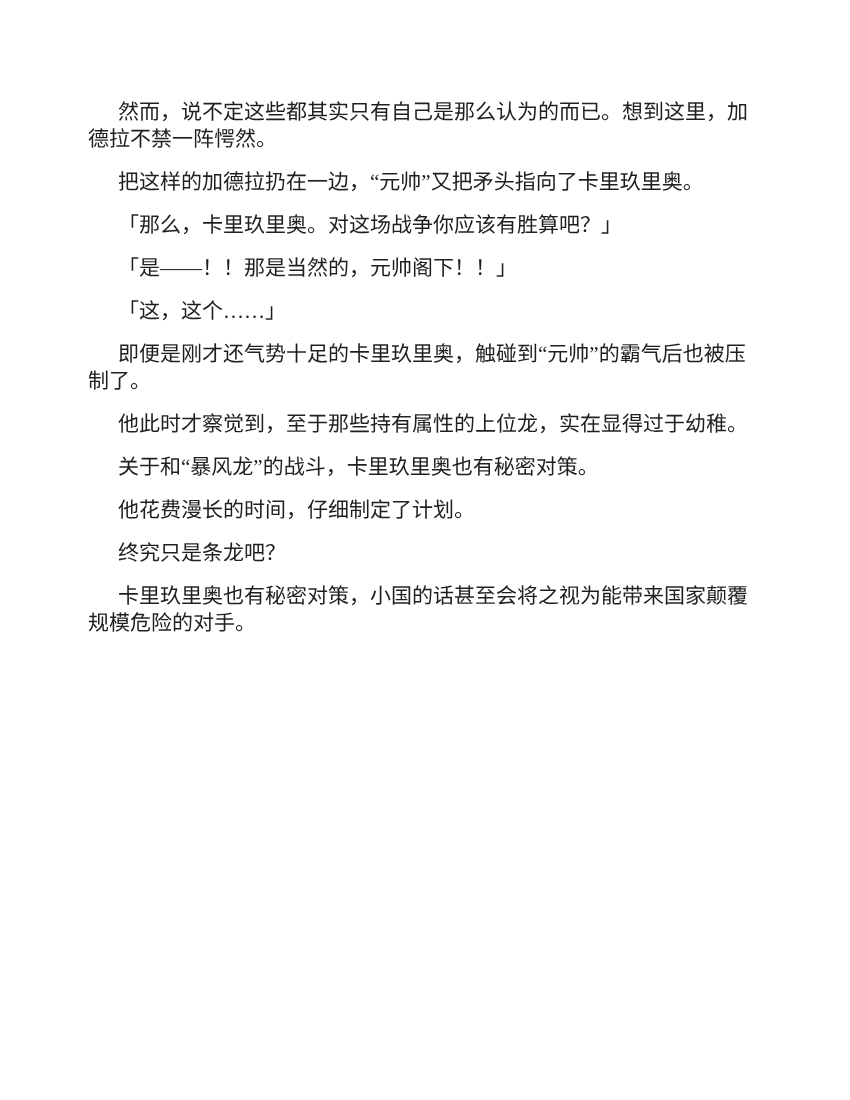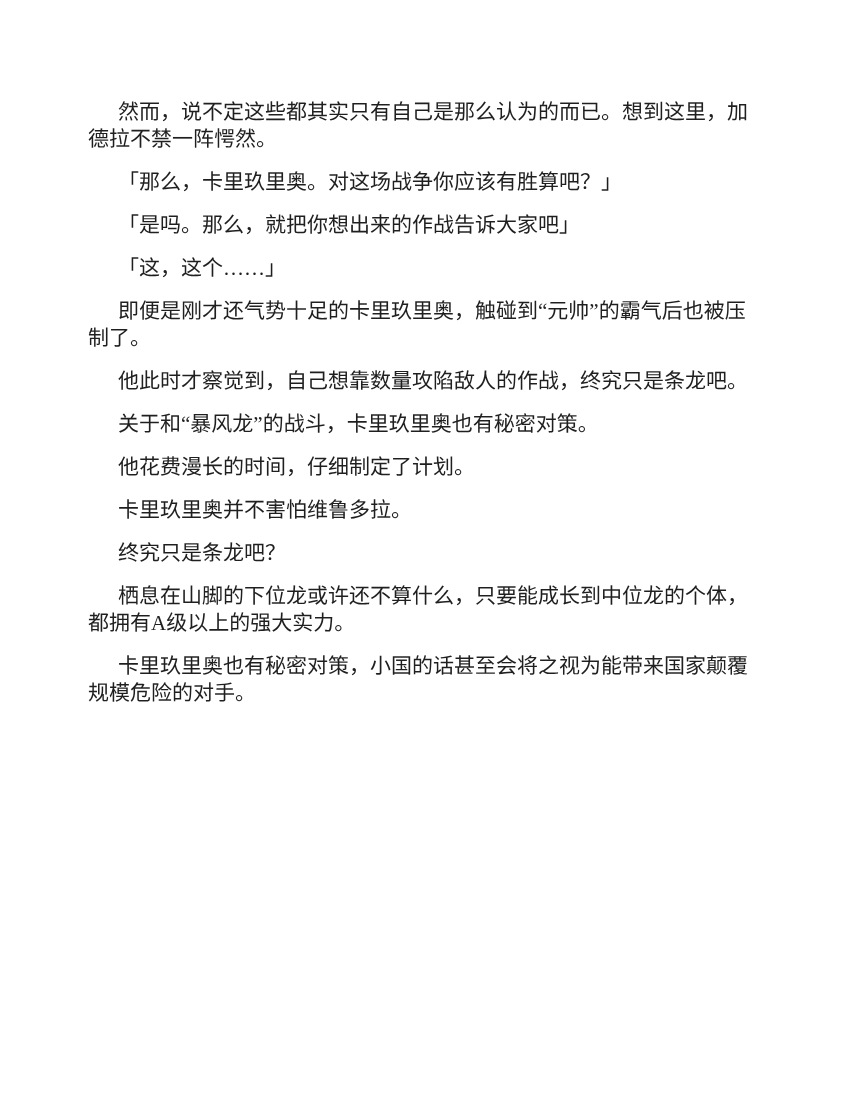--- a/index.html
+++ b/index.html
@@ -34,26 +34,25 @@
     overflow-wrap: break-word;
   }
 </style>
 </head>
 <body>
 
 <div class="page" lang="zh-CN">
   <div class="content">
     <div>
         <p>然而，说不定这些都其实只有自己是那么认为的而已。想到这里，加德拉不禁一阵愕然。</p>
+        <p>把这样的加德拉扔在一边，“元帅”又把矛头指向了卡里玖里奥。</p>
         <p>「那么，卡里玖里奥。对这场战争你应该有胜算吧？」</p>
-        <p>「是吗。那么，就把你想出来的作战告诉大家吧」</p>
+        <p>「是——！！那是当然的，元帅阁下！！」</p>
         <p>「这，这个……」</p>
         <p>即便是刚才还气势十足的卡里玖里奥，触碰到“元帅”的霸气后也被压制了。</p>
-        <p>他此时才察觉到，自己想靠数量攻陷敌人的作战，终究只是条龙吧。</p>
+        <p>他此时才察觉到，至于那些持有属性的上位龙，实在显得过于幼稚。</p>
         <p>关于和“暴风龙”的战斗，卡里玖里奥也有秘密对策。</p>
         <p>他花费漫长的时间，仔细制定了计划。</p>
-        <p>卡里玖里奥并不害怕维鲁多拉。</p>
         <p>终究只是条龙吧？</p>
-        <p>栖息在山脚的下位龙或许还不算什么，只要能成长到中位龙的个体，都拥有A级以上的强大实力。</p>
         <p>卡里玖里奥也有秘密对策，小国的话甚至会将之视为能带来国家颠覆规模危险的对手。</p>
       </div>
   </div>
 </div>
 
 </body></html>

